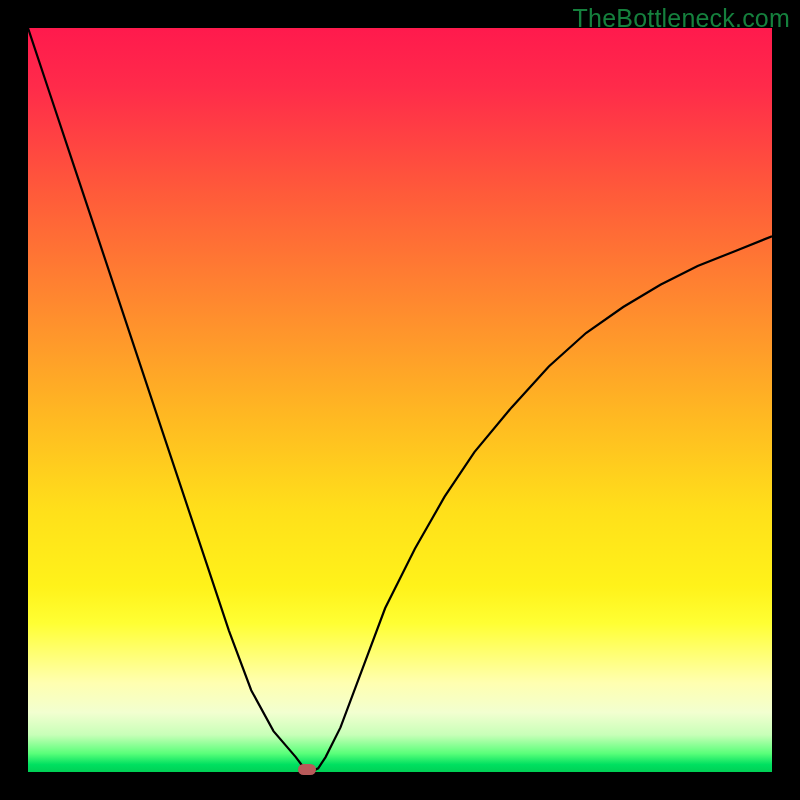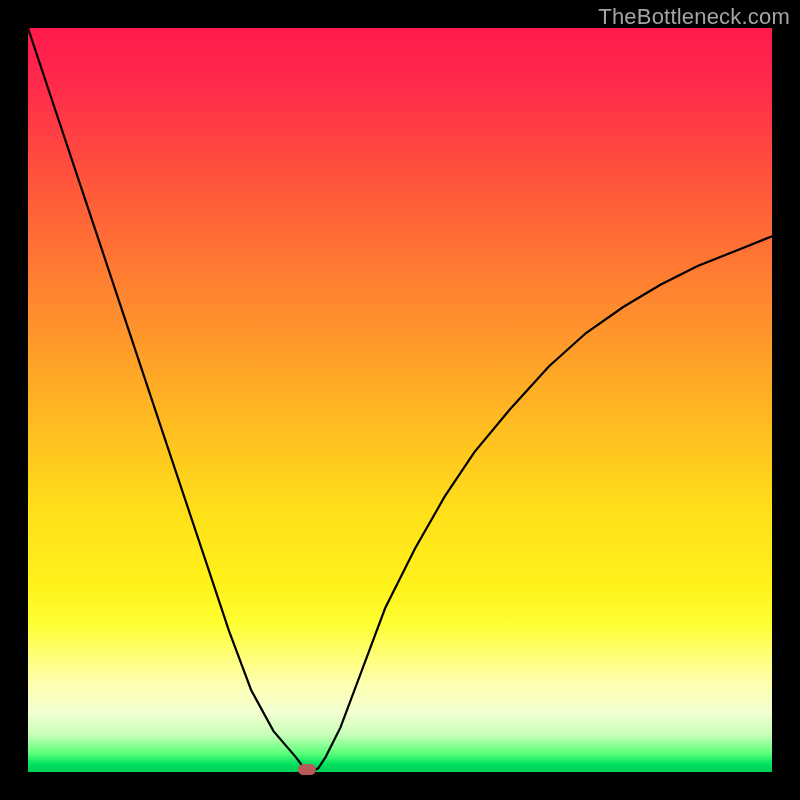--- a/index.html
+++ b/index.html
@@ -49,22 +49,22 @@
     width: 18px;
     height: 11px;
     background: #b85a5a;
     border-radius: 6px;
   }
   .watermark {
     position: absolute;
     top: 4px;
     right: 10px;
     font-family: Arial, Helvetica, sans-serif;
-    font-size: 22px;
-    color: #a3a3a3;
+    font-size: 25px;
+    color: #15803d;
     font-weight: 500;
     letter-spacing: 0.2px;
   }
 </style>
 </head>
 <body>
 
 <div class="frame">
   <div class="plot-area">
     <svg class="curve-svg" viewBox="0 0 744 744" preserveAspectRatio="none">

